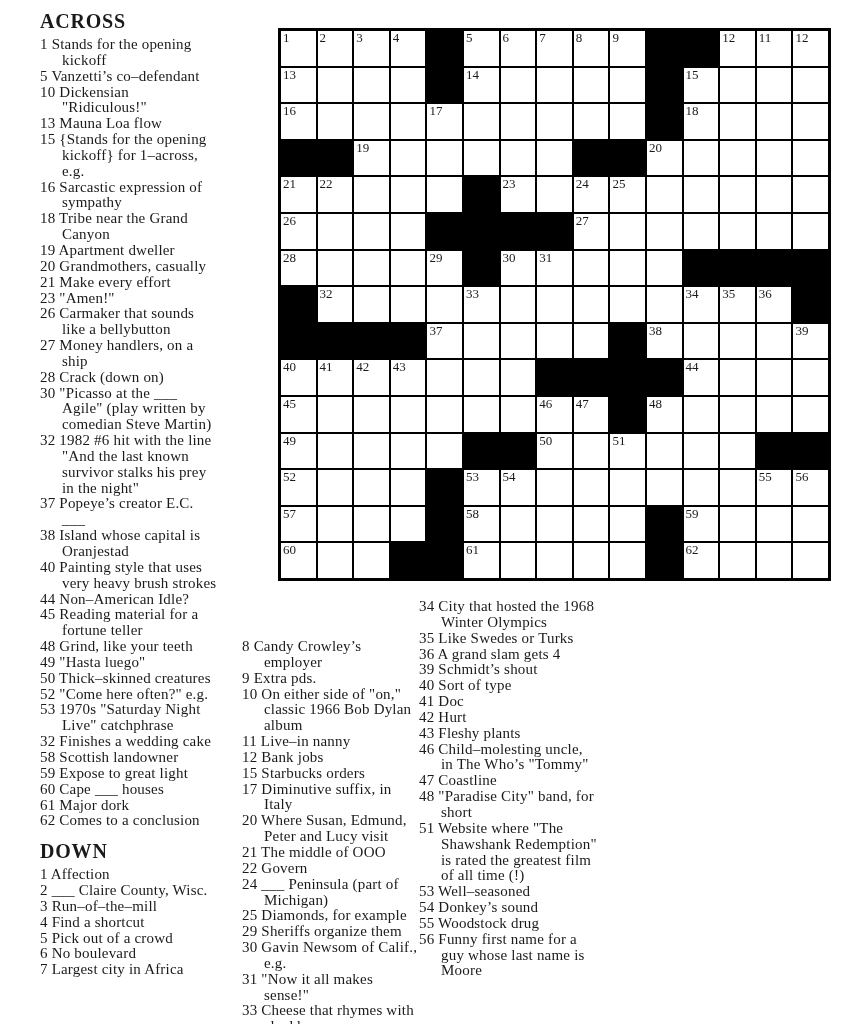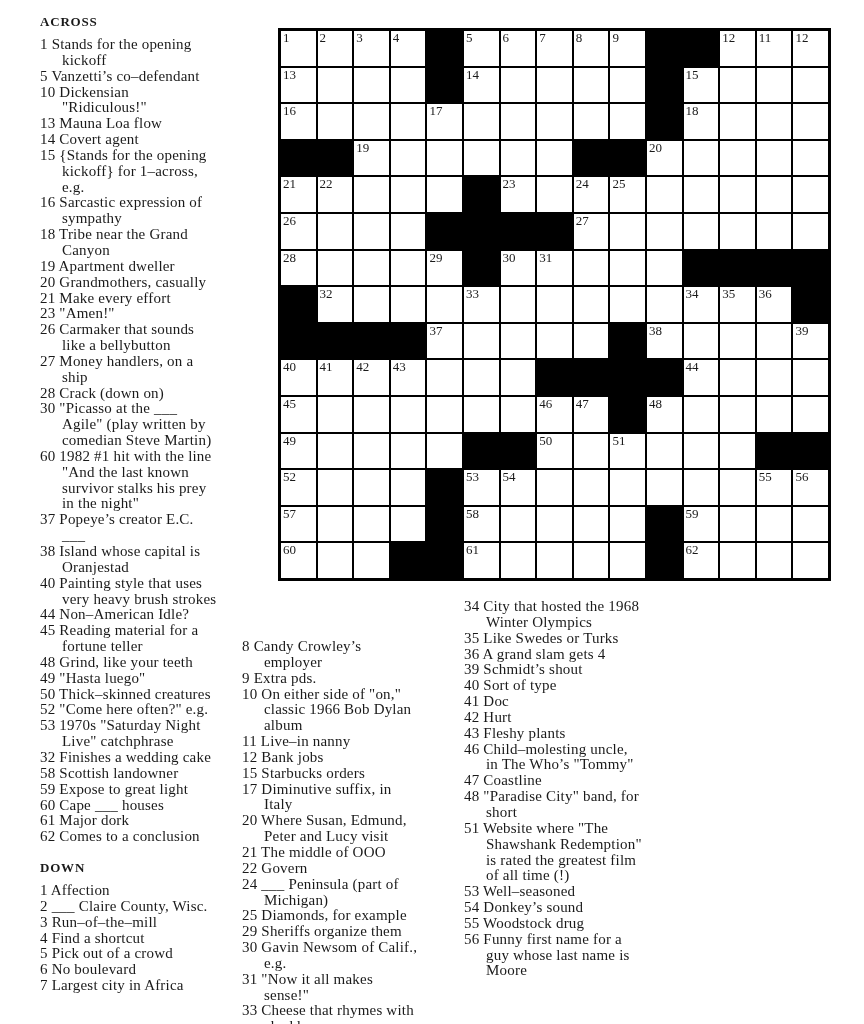--- a/index.html
+++ b/index.html
@@ -9,21 +9,21 @@
   }
   body {
     position: relative;
     width: 864px;
     height: 1024px;
     font-family: "Liberation Serif", "DejaVu Serif", serif;
     color: #1a1a1a;
     overflow: hidden;
   }
   .section-title {
-    font-size: 13px;
+    font-size: 20px;
     line-height: 19px;
     font-weight: bold;
     letter-spacing: 0.8px;
     margin: 0 0 6px 0;
   }
   .clue-list { margin: 0; padding: 0; }
   .clue {
     font-size: 15px;
     line-height: 15.85px;
     letter-spacing: 0.2px;
@@ -40,21 +40,21 @@
   #down-title { margin-top: 13px; }
   #down-col2 {
     position: absolute;
     left: 242px;
     top: 599px;
     width: 196px;
     margin-top: 40px;
   }
   #down-col3 {
     position: absolute;
-    left: 464px;
+    left: 419px;
     top: 599px;
     width: 202px;
   }
   #grid {
     position: absolute;
     left: 278px;
     top: 28px;
     width: 553px;
     height: 553px;
     border: 2px solid #000;
@@ -85,41 +85,40 @@
 
 <div id="across-col">
   <h2 class="section-title">ACROSS</h2>
   <div id="across-list" class="clue-list">
       <div class="clue">1 Stands for the opening
 kickoff</div>
       <div class="clue">5 Vanzetti’s co–defendant</div>
       <div class="clue">10 Dickensian
 "Ridiculous!"</div>
       <div class="clue">13 Mauna Loa flow</div>
-      <div class="clue">14 Covert agent</div>
       <div class="clue">15 {Stands for the opening
 kickoff} for 1–across,
 e.g.</div>
       <div class="clue">16 Sarcastic expression of
 sympathy</div>
       <div class="clue">18 Tribe near the Grand
 Canyon</div>
       <div class="clue">19 Apartment dweller</div>
       <div class="clue">20 Grandmothers, casually</div>
       <div class="clue">21 Make every effort</div>
       <div class="clue">23 "Amen!"</div>
       <div class="clue">26 Carmaker that sounds
 like a bellybutton</div>
       <div class="clue">27 Money handlers, on a
 ship</div>
       <div class="clue">28 Crack (down on)</div>
       <div class="clue">30 "Picasso at the ___
 Agile" (play written by
 comedian Steve Martin)</div>
-      <div class="clue">60 1982 #1 hit with the line
+      <div class="clue">32 1982 #6 hit with the line
 "And the last known
 survivor stalks his prey
 in the night"</div>
       <div class="clue">37 Popeye’s creator E.C.
 ___</div>
       <div class="clue">38 Island whose capital is
 Oranjestad</div>
       <div class="clue">40 Painting style that uses
 very heavy brush strokes</div>
       <div class="clue">44 Non–American Idle?</div>

